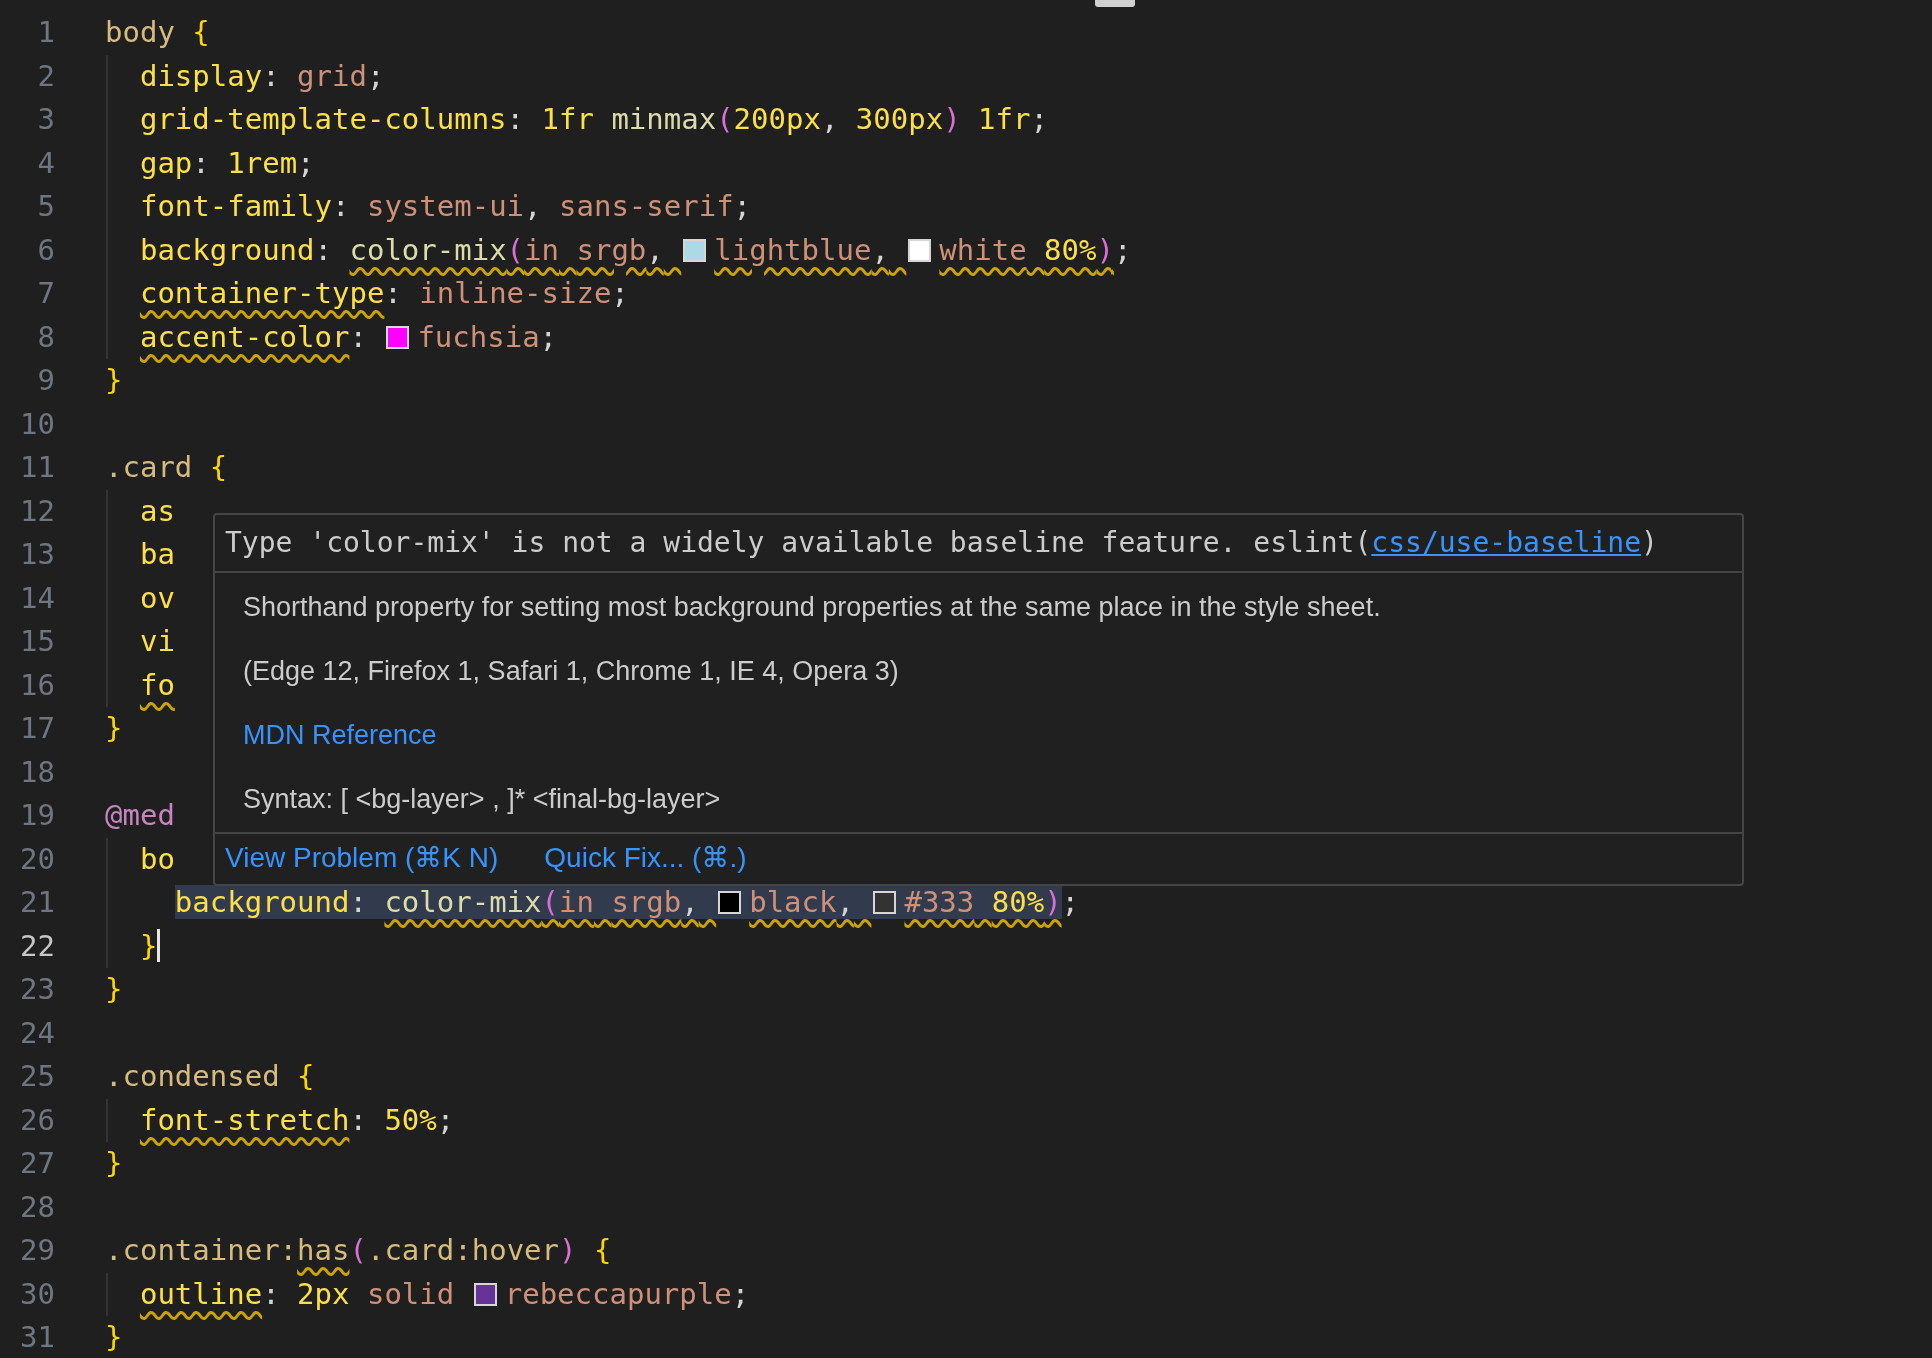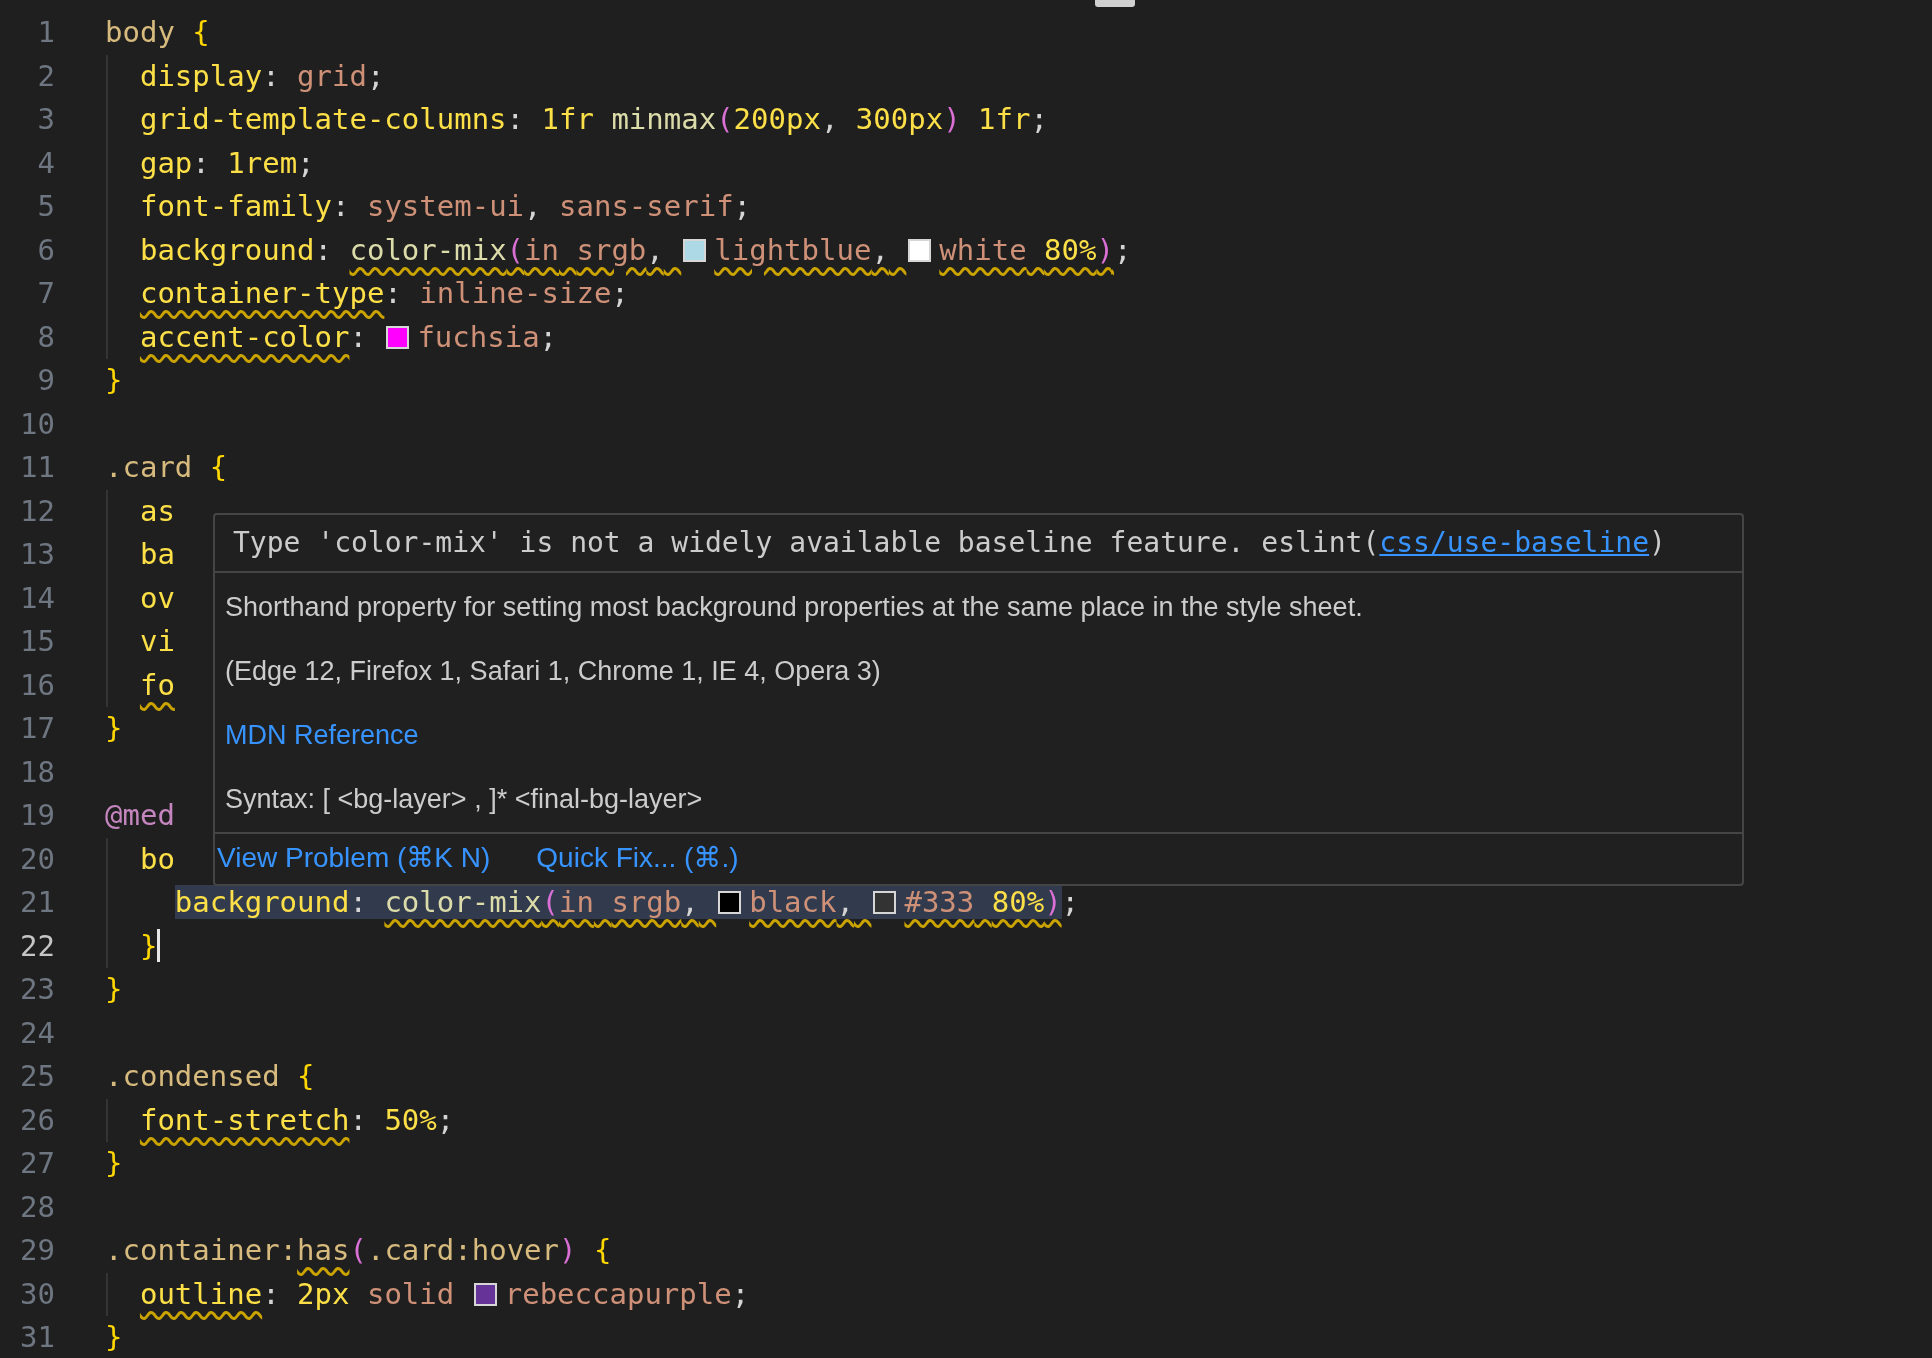--- a/index.html
+++ b/index.html
@@ -22,26 +22,26 @@
   .b2{color:#da70d6}
   .at{color:#c586c0}
   .sq{text-decoration-line:underline;text-decoration-style:wavy;text-decoration-color:#caa300;text-decoration-thickness:2.5px;text-underline-offset:7px}
   .hl{background:#313b4d}
   .swatch{display:inline-block;width:23px;height:23px;border:2px solid #d6d6d6;margin:0 8px 0 2px;vertical-align:-2px;box-sizing:border-box}
   .cursor{display:inline-block;width:3px;height:33px;background:#e6e6e6;vertical-align:-6px}
   .guide{position:absolute;left:106px;width:2px;background:#343434}
 
   
   .hover{position:absolute;left:213px;top:513px;width:1531px;background:#202020;border:2px solid #454545;border-radius:4px;z-index:10;box-sizing:border-box}
-  .hover-msg{font-family:"DejaVu Sans Mono",monospace;font-size:28px;line-height:30px;padding:13px 18px;color:#cccccc}
+  .hover-msg{font-family:"DejaVu Sans Mono",monospace;font-size:28px;line-height:30px;padding:13px 10px;color:#cccccc}
   .hr{height:2px;background:#454545}
   .hover-docs{font-family:"Liberation Sans","DejaVu Sans",sans-serif;font-size:27px;color:#cccccc;padding:17px 10px 16px}
-  .hover-docs p{margin:0 0 30px;line-height:34px}
+  .hover-docs p{margin:0 18px 30px;line-height:34px}
   .hover-docs p:last-child{margin-bottom:0}
-  .hover-actions{display:flex;gap:46px;font-family:"Liberation Sans","DejaVu Sans",sans-serif;font-size:28px;line-height:30px;padding:9px 2px 11px}
+  .hover-actions{display:flex;gap:46px;font-family:"Liberation Sans","DejaVu Sans",sans-serif;font-size:28px;line-height:30px;padding:9px 10px 11px}
   .link{color:#3794ff;cursor:pointer}
   .ul{text-decoration:underline}
 
   .artifact{position:absolute;left:1095px;top:0;width:40px;height:7px;background:#d0d0d0;border-radius:0 0 3px 3px}
 </style>
 </head>
 <body>
 
 <div class="editor">
 

